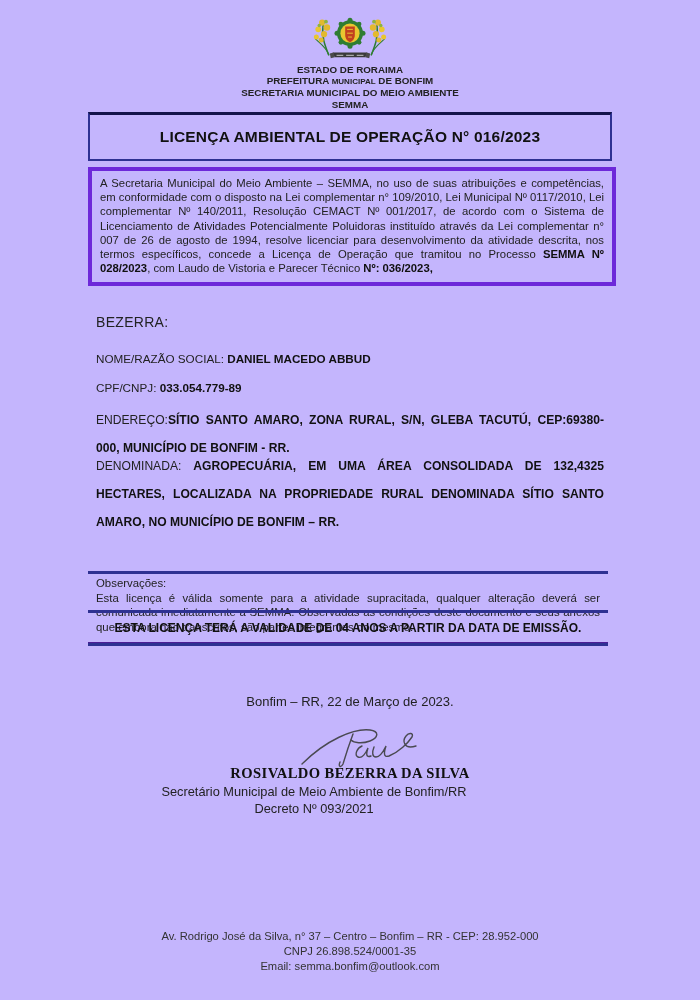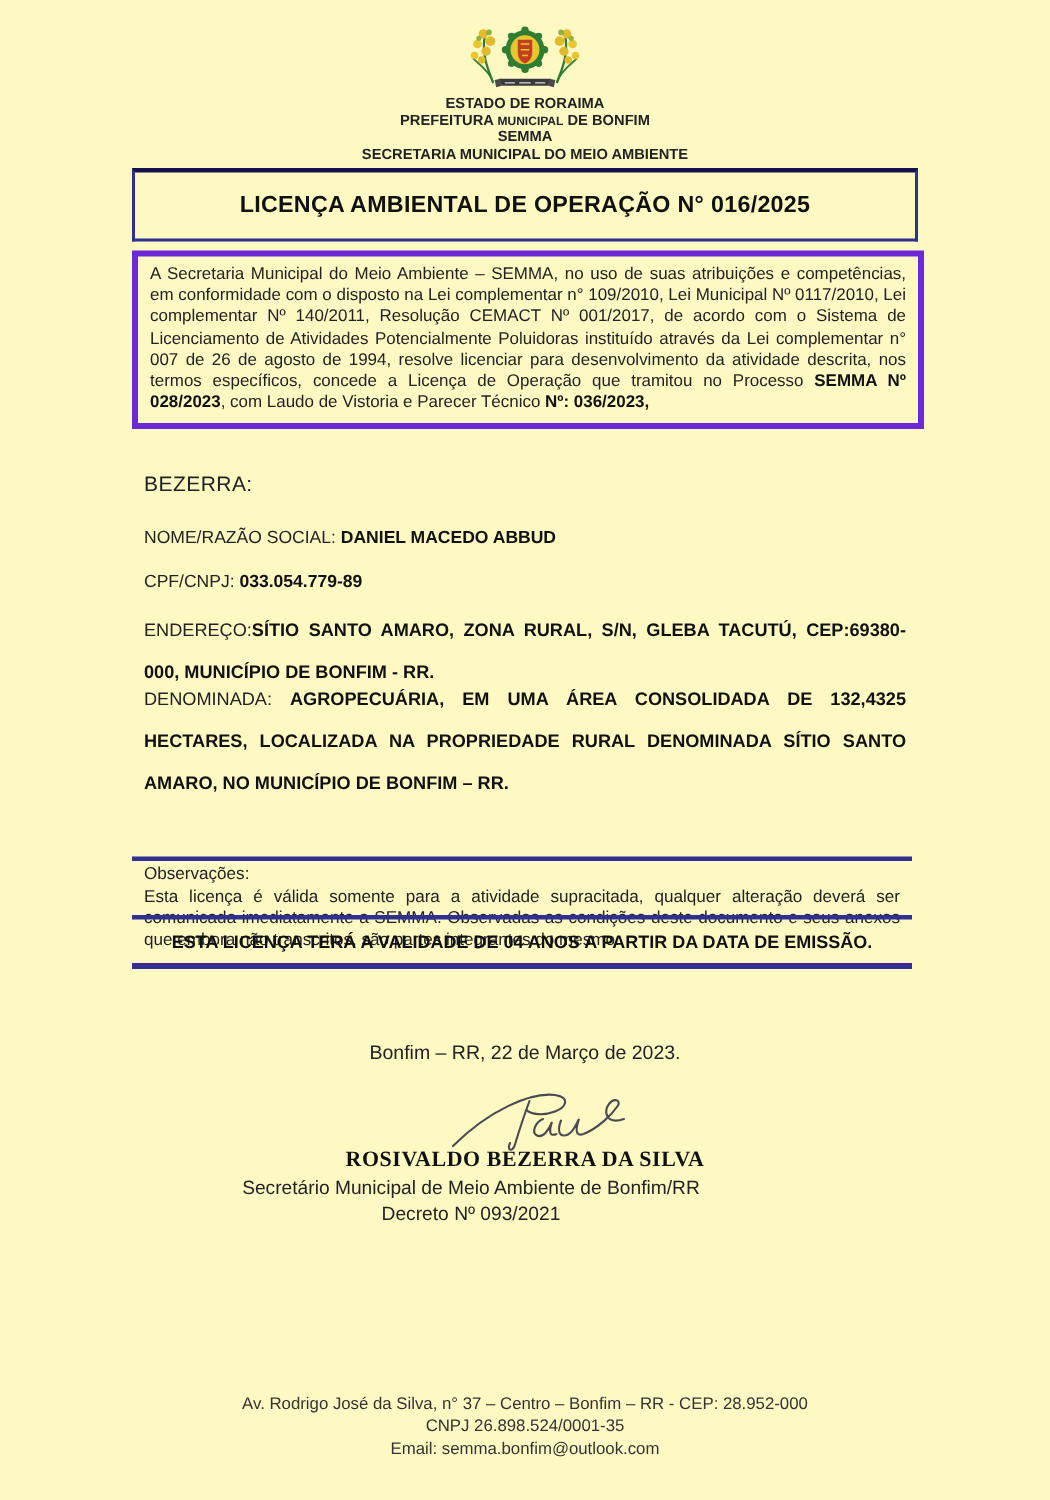--- a/index.html
+++ b/index.html
@@ -1,17 +1,17 @@
 <!DOCTYPE html>
 <html><head>
 <meta charset="utf-8">
 <style>
   html,body{margin:0;padding:0;background:#888;}
   .page{
-    position:relative;width:700px;height:1000px;margin:0 auto;background:#fef9c3;
+    position:relative;width:700px;height:1000px;margin:0 auto;background:#c4b5fd;
     font-family:"Liberation Sans", sans-serif;color:#1c1c1c;overflow:hidden;
   }
   
   .crest{position:absolute;left:306px;top:13px;width:88px;height:50px;}
   .org{position:absolute;left:0;top:64px;width:700px;text-align:center;
        font-weight:bold;font-size:9.8px;line-height:11.2px;color:#222;}
   .org .seg-small{font-size:0.82em;}
   
   .title-box{
     position:absolute;left:88px;top:112px;width:520px;height:44px;
@@ -111,26 +111,26 @@
 
     <path d="M27,41 h36 l-2,5 h-32 z" fill="#3a3a3a"></path>
     <path d="M24,42 l4,-1 1,5 -4,1 z" fill="#4a4a4a"></path>
     <path d="M66,42 l-4,-1 -1,5 4,1 z" fill="#4a4a4a"></path>
     <path d="M31,44 h7 M41,44 h8 M52,44 h7" stroke="#d9d9d9" stroke-width="0.9" fill="none"></path>
   </svg>
 
   <div class="org">
     <div>ESTADO DE RORAIMA</div>
     <div class="rich"><span>PREFEITURA </span><span class="seg-small">MUNICIPAL</span><span> DE BONFIM</span></div>
+    <div>SECRETARIA MUNICIPAL DO MEIO AMBIENTE</div>
     <div>SEMMA</div>
-    <div>SECRETARIA MUNICIPAL DO MEIO AMBIENTE</div>
   </div>
 
   <div class="title-box">
-    <span class="t">LICENÇA AMBIENTAL DE OPERAÇÃO N° 016/2025</span>
+    <span class="t">LICENÇA AMBIENTAL DE OPERAÇÃO N° 016/2023</span>
   </div>
 
   <div class="preamble-box rich"><span>A Secretaria Municipal do Meio Ambiente – SEMMA, no uso de suas atribuições e competências, em conformidade com o disposto na Lei complementar n° 109/2010, Lei Municipal Nº 0117/2010, Lei complementar Nº 140/2011, Resolução CEMACT Nº 001/2017, de acordo com o Sistema de Licenciamento de Atividades Potencialmente Poluidoras instituído através da Lei complementar n° 007 de 26 de agosto de 1994, resolve licenciar para desenvolvimento da atividade descrita, nos termos específicos, concede a Licença de Operação que tramitou no Processo </span><b>SEMMA Nº 028/2023</b><span>, com Laudo de Vistoria e Parecer Técnico </span><b>Nº: 036/2023,</b></div>
 
   <div class="detentor">BEZERRA:</div>
 
   <div class="kv nome">
     <span>NOME/RAZÃO SOCIAL: </span><span class="val">DANIEL MACEDO ABBUD</span>
   </div>
 

